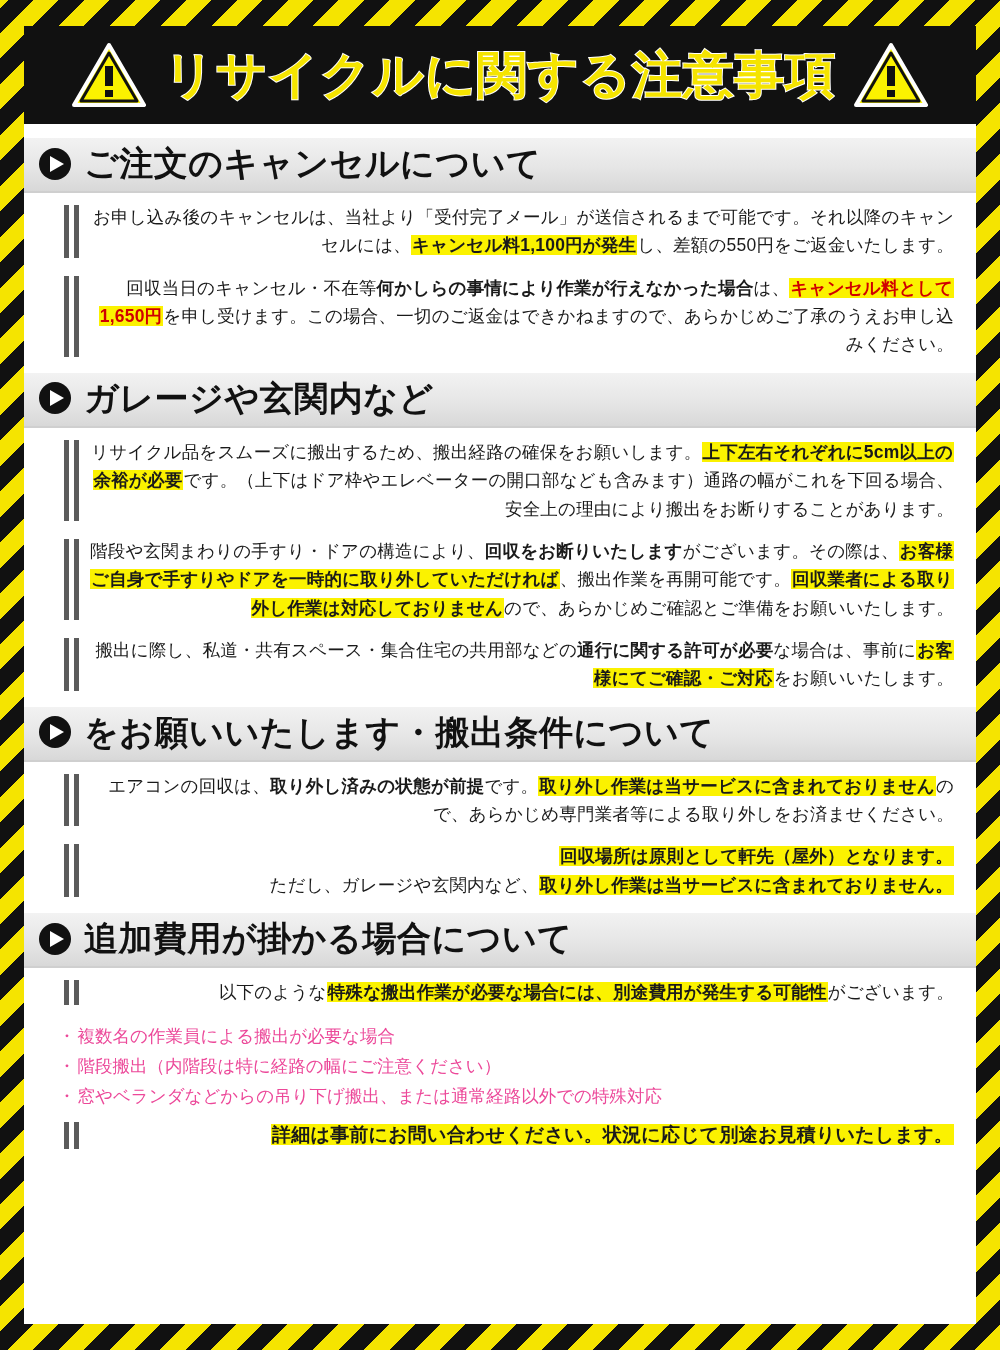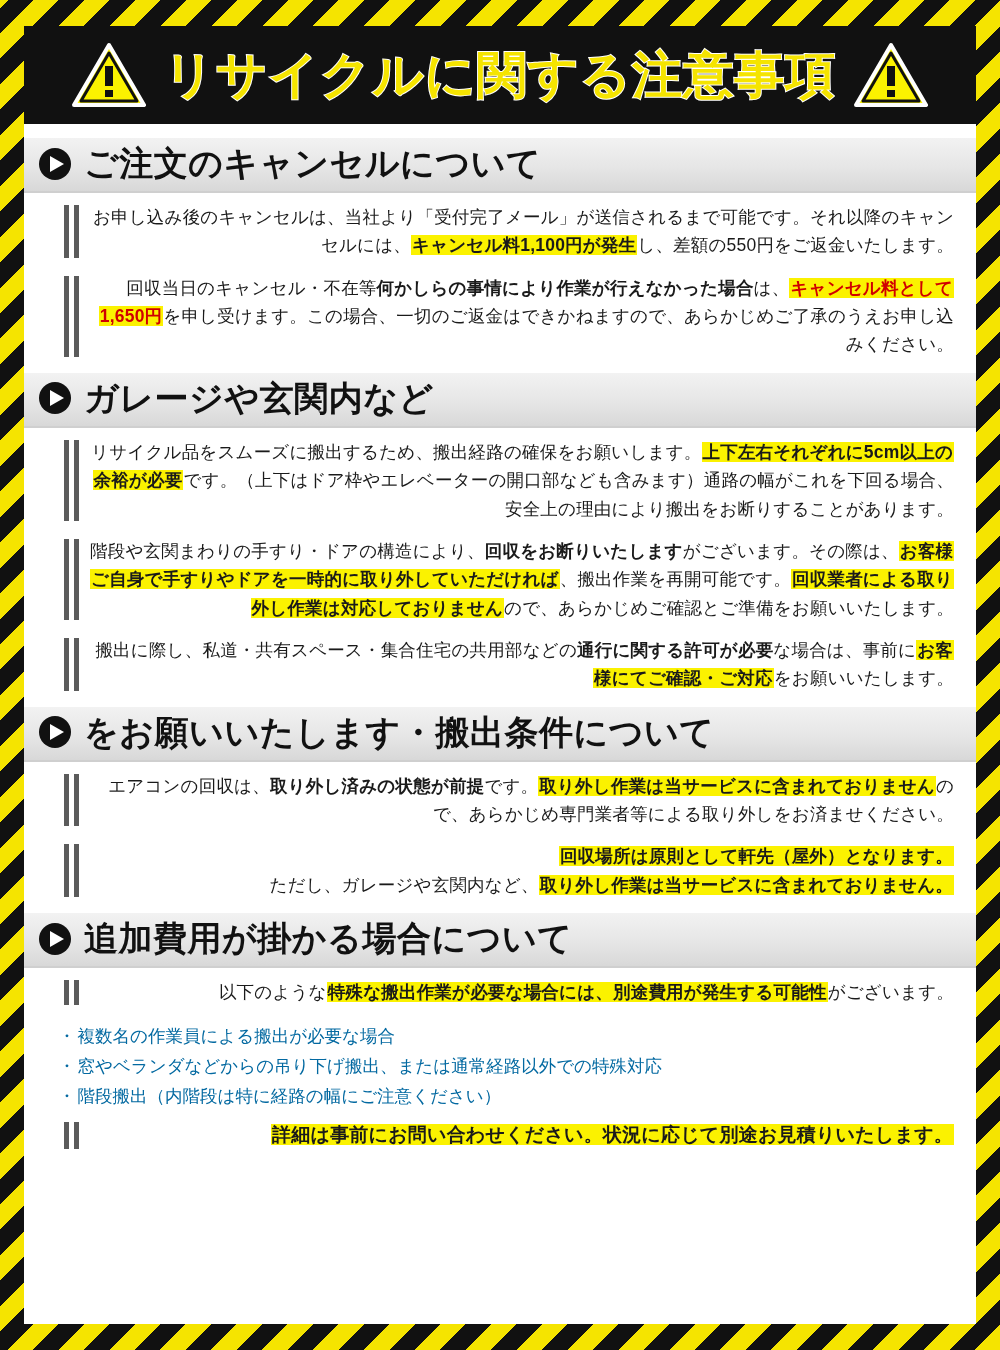--- a/index.html
+++ b/index.html
@@ -129,21 +129,21 @@
   .bold-plain { font-weight: bold; }
 
   ul.bullets {
     margin: 6px 0 6px 0;
     padding-left: 34px;
     list-style: none;
   }
   ul.bullets li {
     font-size: 17.5px;
     line-height: 1.72;
-    color: #0369a1;
+    color: #ec4899;
   }
   ul.bullets li::before {
     content: "・";
     margin-right: 2px;
   }
   .closing { margin-top: 9px; font-size: 19px; }
 </style>
 </head>
 <body>
 
@@ -217,21 +217,21 @@
               <svg viewBox="0 0 34 34" aria-hidden="true">
                 <circle cx="17" cy="17" r="16" fill="#111111"></circle>
                 <polygon points="12,9 26,17 12,25" fill="#ffffff"></polygon>
               </svg>
             </span>
             <span class="sec-title">追加費用が掛かる場合について</span>
           </div>
           <div class="para">以下のような<span class="hl">特殊な搬出作業が必要な場合には、別途費用が発生する可能性</span>がございます。</div>
           <ul class="bullets">
             <li>複数名の作業員による搬出が必要な場合</li>
+            <li>階段搬出（内階段は特に経路の幅にご注意ください）</li>
             <li>窓やベランダなどからの吊り下げ搬出、または通常経路以外での特殊対応</li>
-            <li>階段搬出（内階段は特に経路の幅にご注意ください）</li>
           </ul>
           <div class="para closing"><span class="hl">詳細は事前にお問い合わせください。状況に応じて別途お見積りいたします。</span></div>
         </div>
       </div>
 
   </div>
 </div>
 
 </body></html>

